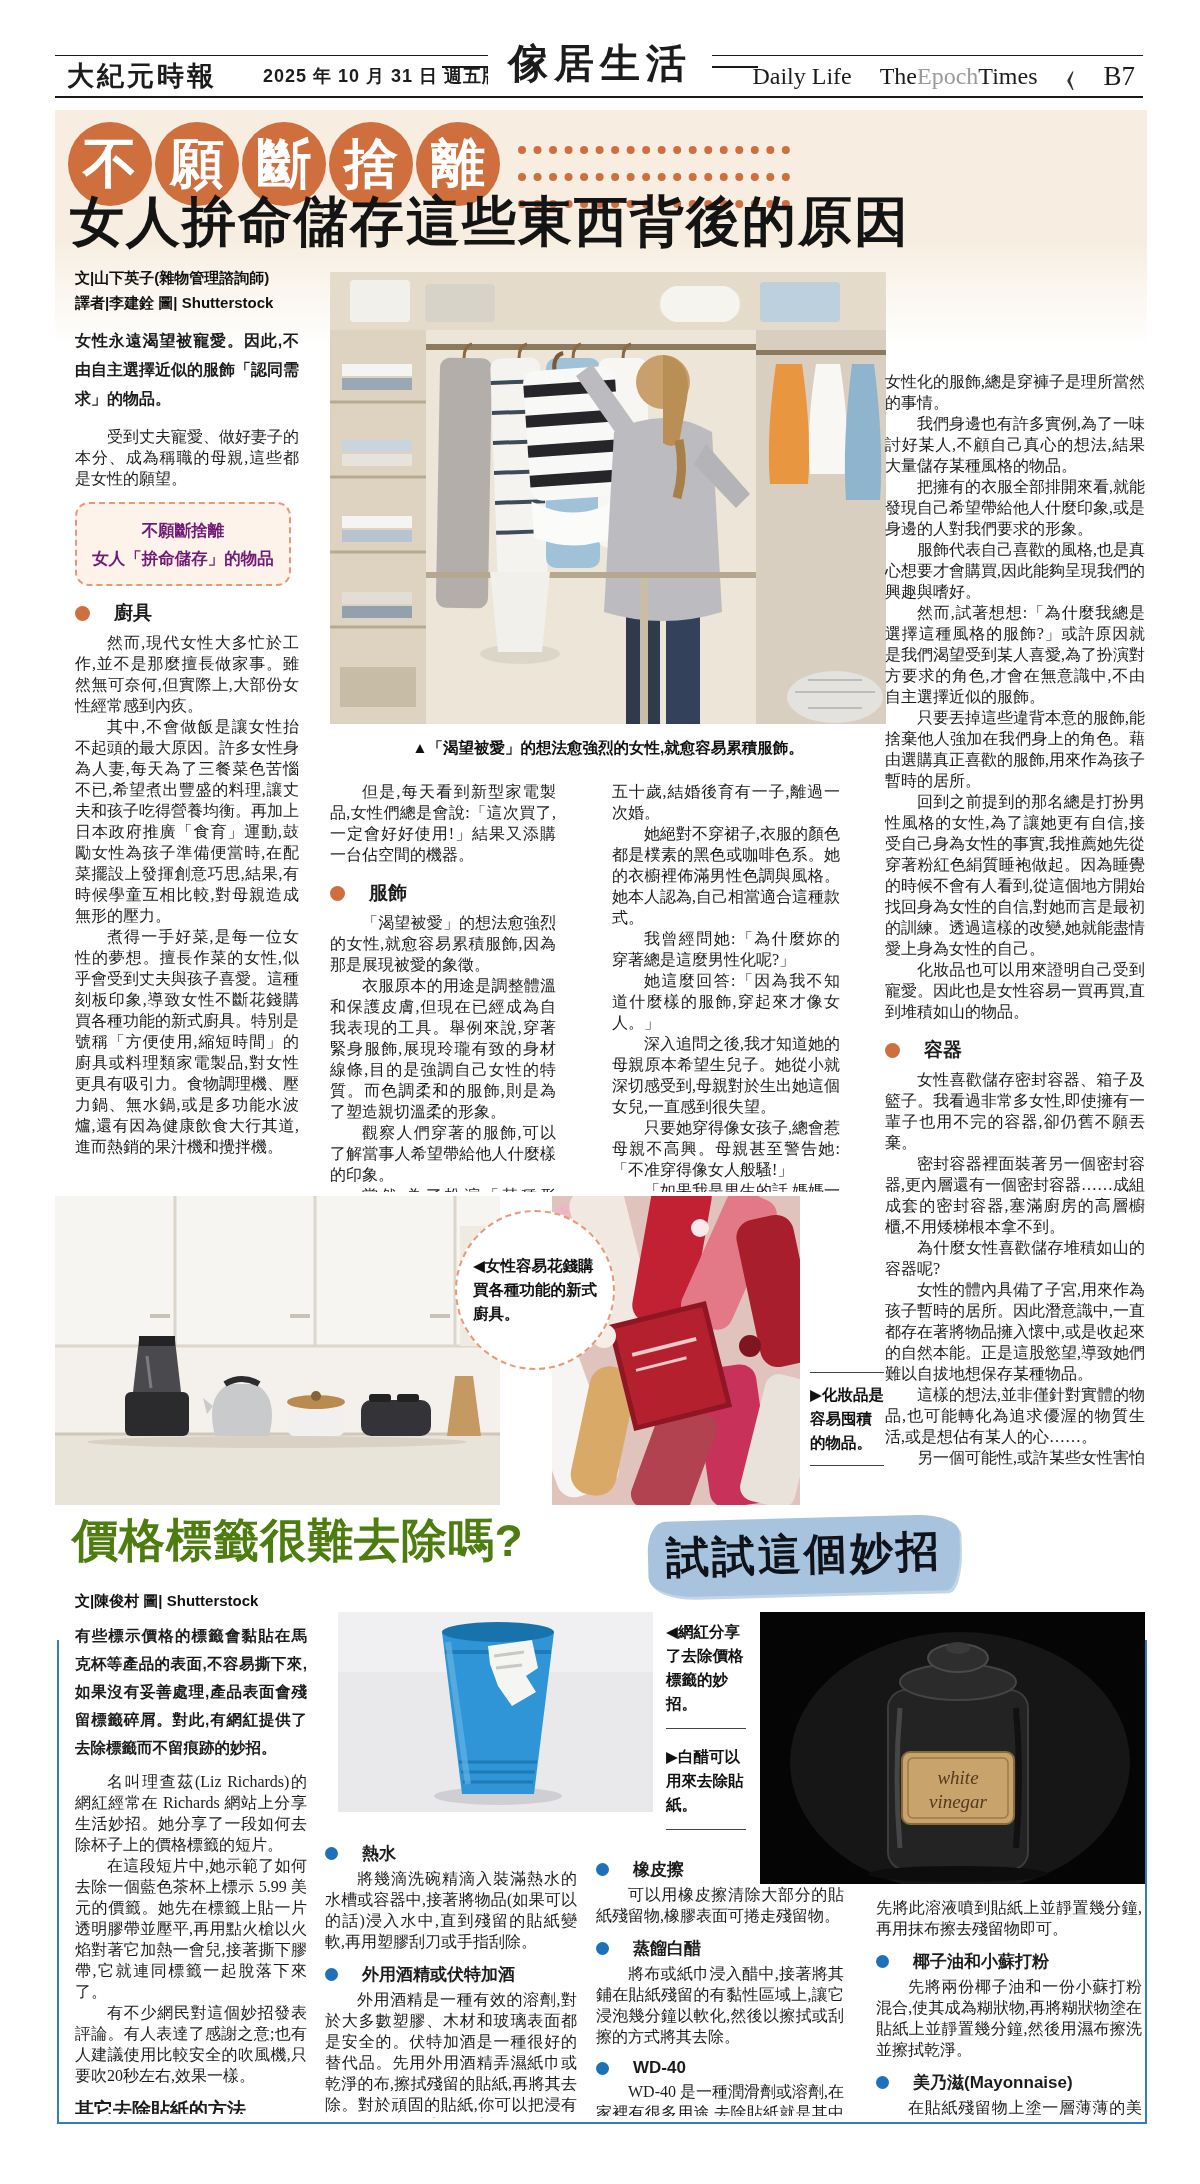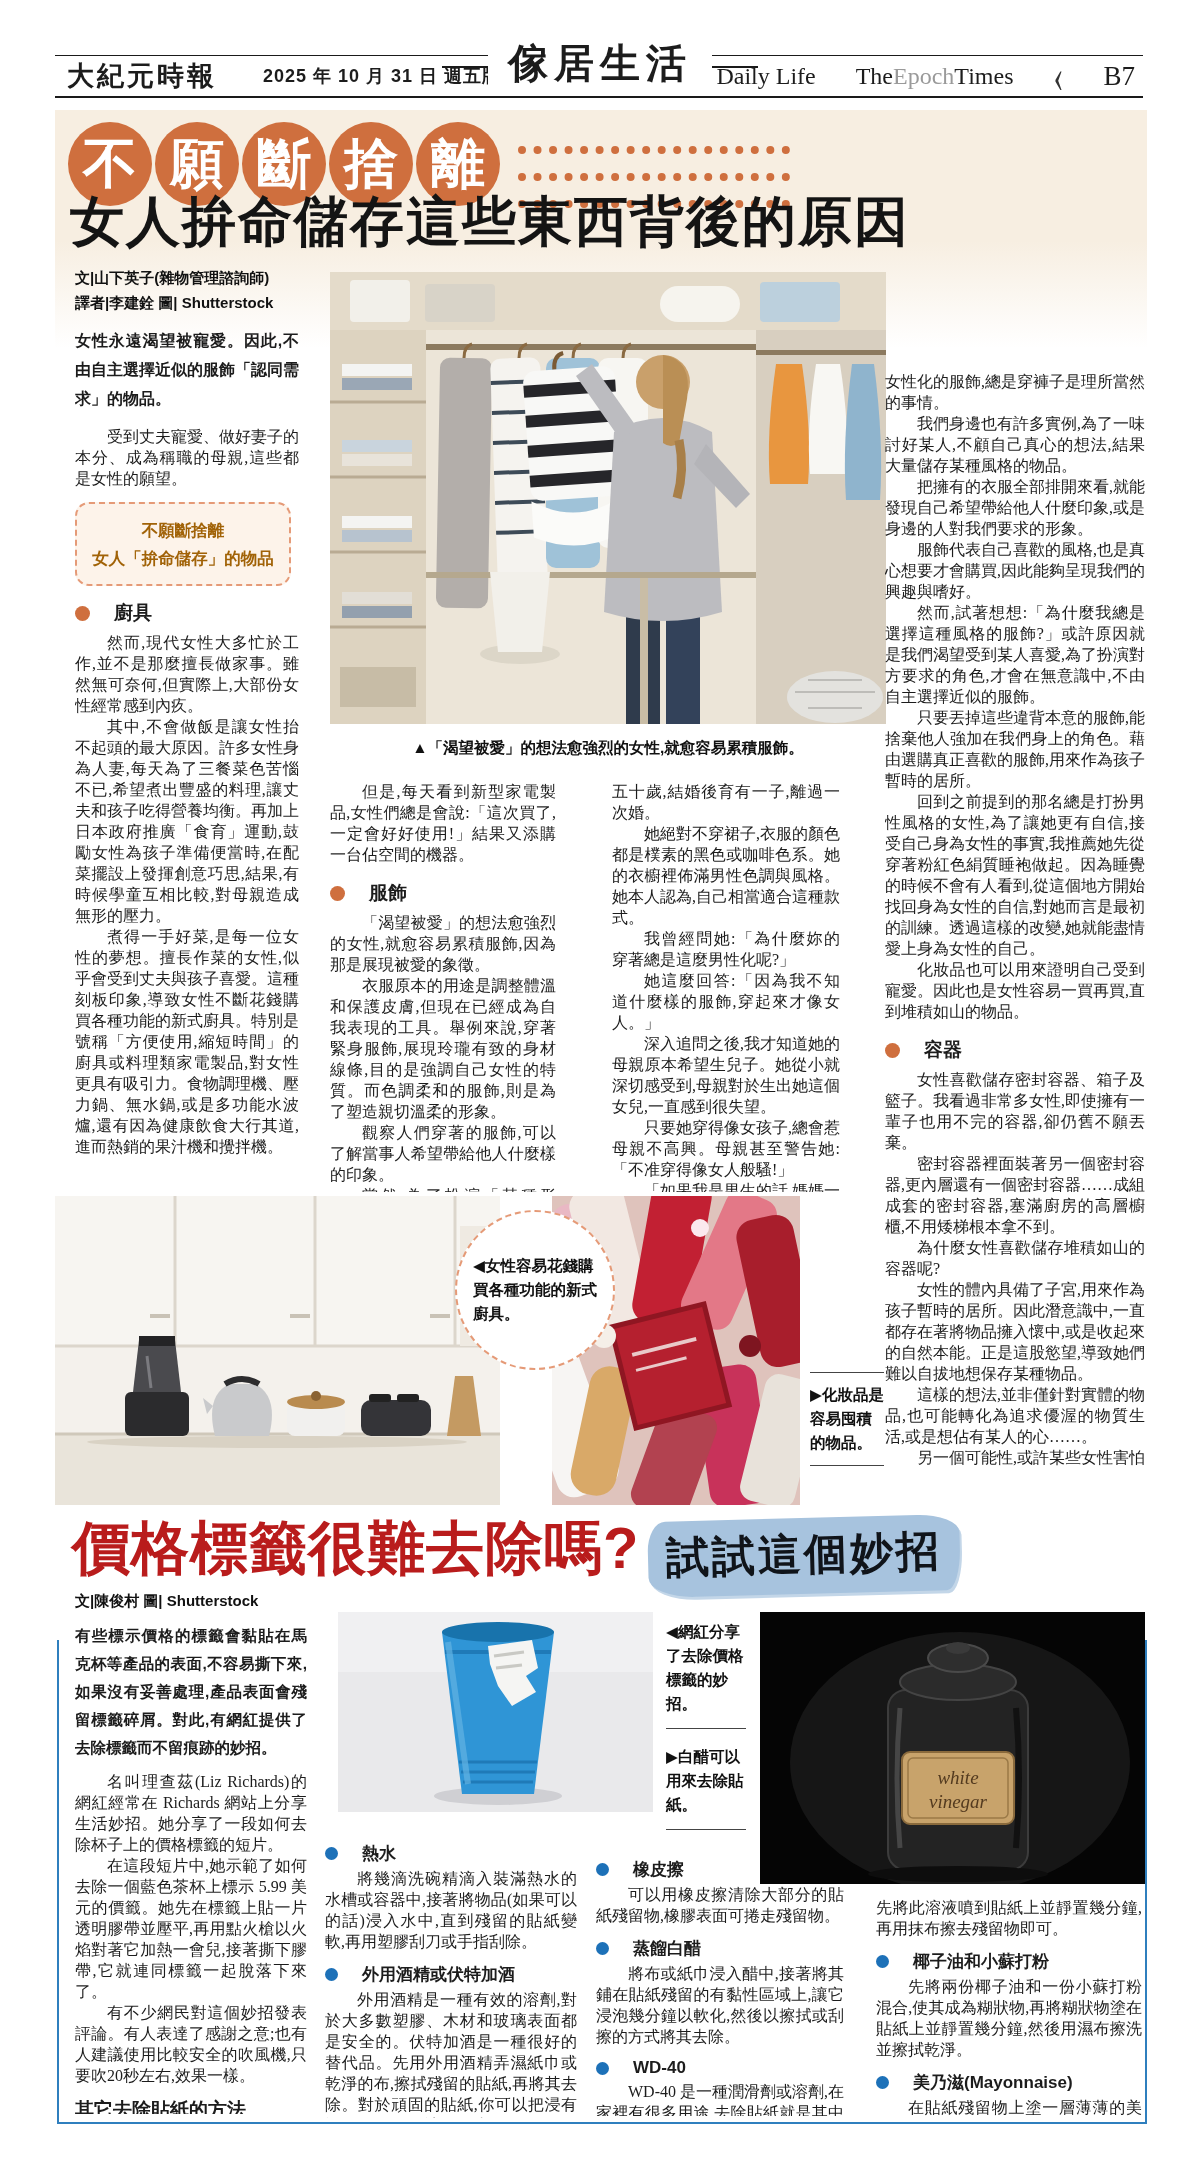--- a/index.html
+++ b/index.html
@@ -7,21 +7,21 @@
         font-family:"Liberation Serif","DejaVu Serif",serif;color:#1c1c1c;}
   .abs{position:absolute;}
 
   
   .hdr-band{left:55px;top:55px;width:1088px;height:40px;border-top:1.5px solid #1a1a1a;
             border-bottom:2.5px solid #1a1a1a;display:flex;align-items:center;}
   .masthead{font-family:"Liberation Serif","DejaVu Serif",serif;font-weight:bold;font-size:27px;
             letter-spacing:3px;margin-left:12px;}
   .hdr-date{font-family:"Liberation Sans","DejaVu Sans",sans-serif;font-weight:bold;font-size:18px;
             margin-left:46px;letter-spacing:1px;}
-  .hdr-right{margin-left:auto;display:flex;align-items:center;gap:40px;margin-right:8px;}
+  .hdr-right{margin-left:auto;display:flex;align-items:center;gap:28px;margin-right:8px;}
   .hdr-dailylife{font-size:24px;}
   .hdr-ept{font-size:24px;}
   .hdr-ept .gray{color:#9a9a9a;}
   .hdr-chevron{font-size:30px;font-weight:400;line-height:1;transform:scaleY(1.6);color:#333;}
   .hdr-pageno{font-size:27px;}
   .section-title{left:0;right:0;top:36px;text-align:center;pointer-events:none;}
   .section-title span{display:inline-block;background:#fff;padding:0 20px;font-size:40px;font-weight:bold;
             font-family:"Liberation Sans","DejaVu Sans",sans-serif;letter-spacing:6px;position:relative;}
   .section-title span::before,.section-title span::after{content:"";position:absolute;top:55%;width:46px;
             height:1.5px;background:#1a1a1a;}
@@ -51,41 +51,41 @@
   .it-cont{text-align:justify;margin:0;}
   .it-lead{font-family:"Liberation Sans","DejaVu Sans",sans-serif;font-weight:bold;font-size:16px;
            line-height:29px;text-align:justify;margin-bottom:14px;text-indent:0;}
   .it-h{font-family:"Liberation Sans","DejaVu Sans",sans-serif;font-weight:bold;font-size:19px;
         margin:14px 0 7px 0;display:flex;align-items:center;gap:24px;}
   .it-h .dot{width:15px;height:15px;border-radius:50%;display:inline-block;flex:0 0 auto;}
   .a1 .it-h .dot{background:#cf6f3e;}
   .a2 .it-h .dot{background:#1d71b8;}
   .it-box{border:2px dashed #e59a77;border-radius:14px;background:#fdf3ea;text-align:center;
         font-family:"Liberation Sans","DejaVu Sans",sans-serif;font-weight:bold;font-size:16.5px;
-        line-height:1.7;padding:12px 6px;margin:12px 8px 14px 0;white-space:pre-line;color:#a16207;}
+        line-height:1.7;padding:12px 6px;margin:12px 8px 14px 0;white-space:pre-line;color:#701a75;}
   .it-sub{font-family:"Liberation Sans","DejaVu Sans",sans-serif;font-weight:bold;font-size:19px;
         margin:12px 0 6px 0;}
 
   .photo{overflow:hidden;background:#ddd;}
   .caption{font-family:"Liberation Sans","DejaVu Sans",sans-serif;font-weight:bold;font-size:15.5px;
         line-height:1.55;color:#111;}
   .closet-caption{left:330px;top:736px;width:556px;text-align:center;}
   .bubble{left:455px;top:1210px;width:124px;height:124px;border:2px dashed #e59a77;border-radius:50%;
         background:#fff;padding:16px;display:flex;align-items:center;justify-content:center;
         text-align:left;z-index:5;}
   .cosm-caption{left:810px;top:1372px;width:74px;border-top:1.5px solid #444;border-bottom:1.5px solid #444;
         padding:10px 0;}
   .minicap{left:666px;top:1620px;width:80px;}
   .minicap .cap{border-bottom:1.5px solid #444;padding-bottom:12px;}
   .minicap .cap + .cap{margin-top:16px;}
 
   
   .a2-box{left:57px;top:1640px;width:1086px;height:482px;border:2px solid #2f7fbe;border-top:none;}
-  .a2-title-blue{left:72px;top:1510px;font-family:Liberation Sans, sans-serif;
-        font-weight:900;font-size:58px;color:#b91c1c;letter-spacing:1px;white-space:nowrap;}
+  .a2-title-blue{left:72px;top:1510px;font-family:Liberation Mono, monospace;
+        font-weight:900;font-size:46px;color:#4d7c0f;letter-spacing:1px;white-space:nowrap;}
   .a2-title-black{left:648px;top:1518px;font-family:"Liberation Sans","DejaVu Sans",sans-serif;
         font-weight:900;font-size:43px;color:#10141a;letter-spacing:3px;background:#a7c3de;
         padding:8px 18px 10px 18px;transform:rotate(-1.5deg);
         border-radius:18px 42px 14px 46px / 30px 18px 42px 20px;box-shadow:2px 3px 0 #c3d6e8;}
   .a2-byline{left:75px;top:1592px;font-family:"Liberation Sans","DejaVu Sans",sans-serif;
         font-weight:bold;font-size:15px;color:#111;}
   .a2 .it-lead{font-size:15.5px;line-height:28px;margin-bottom:10px;}
   .a2 .it-h{font-size:17px;margin:10px 0 4px 0;}
   .a2 .it-h .dot{width:13px;height:13px;}
   .a2 .it-sub{font-size:19px;margin:10px 0 4px 0;}

